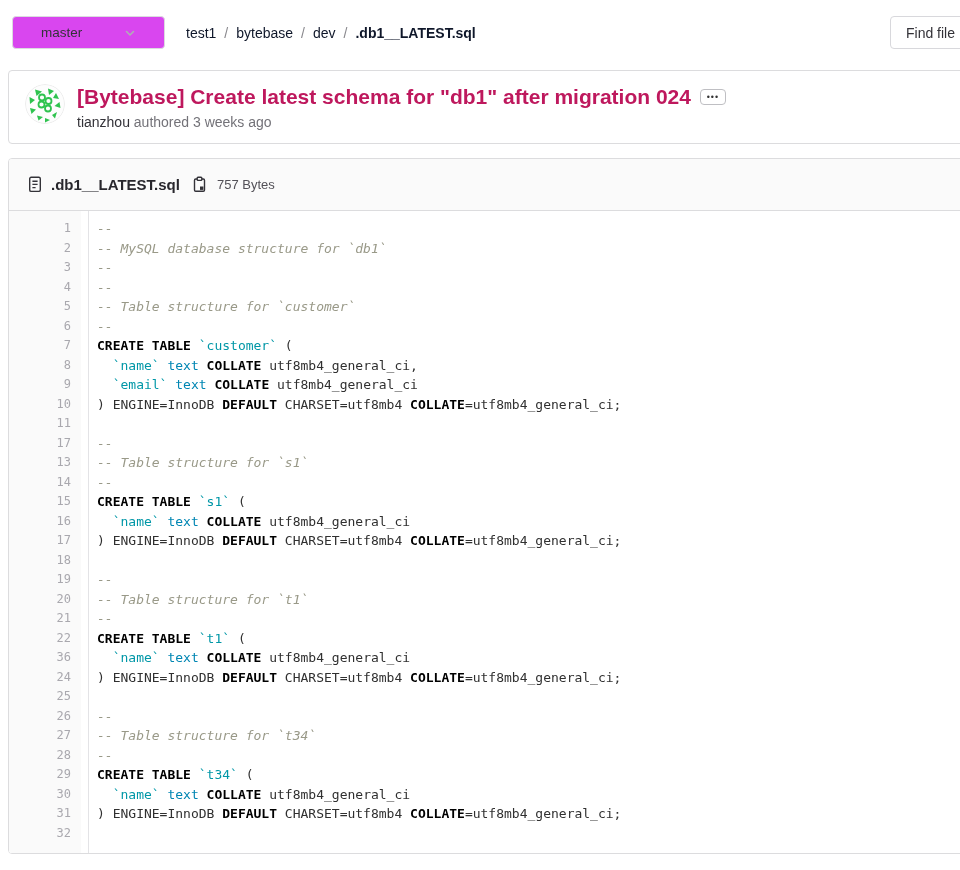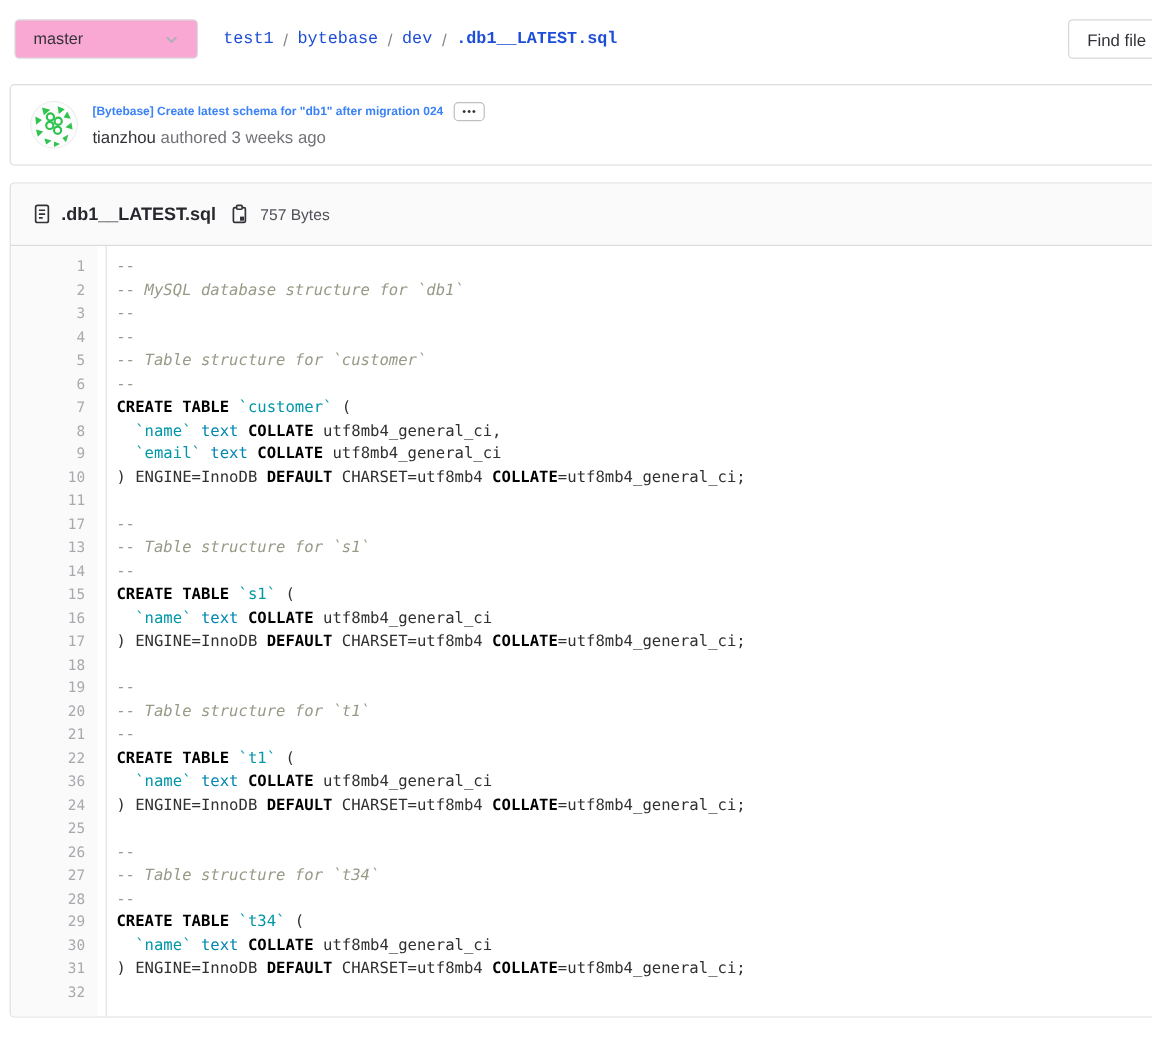--- a/index.html
+++ b/index.html
@@ -2,37 +2,37 @@
 <html><head>
 <meta charset="utf-8">
 <style>
   * { margin:0; padding:0; box-sizing:border-box; }
   html,body { width:960px; height:870px; background:#ffffff; overflow:hidden;
     font-family:"Liberation Sans", sans-serif; color:#333238; }
 
   
   .top-bar { position:relative; display:flex; align-items:center; padding:16px 0 0 12px; height:49px; }
   .branch-selector { width:153px; height:33px; border:1px solid #dbdbdf; border-radius:4px;
-    background:#f9a8d4; display:flex; align-items:center; justify-content:space-between;
-    padding:0 15px; font-size:13.5px; color:#333238; cursor:pointer; }
+    background:#d946ef; display:flex; align-items:center; justify-content:space-between;
+    padding:0 28px; font-size:13.5px; color:#333238; cursor:pointer; }
   .breadcrumb { margin-left:21px; font-size:14px; display:flex; align-items:center; }
-  .breadcrumb .bc-item { color:#1d4ed8;font-family:Liberation Mono, monospace; }
+  .breadcrumb .bc-item { color:#0f172a; }
   .breadcrumb .bc-sep { color:#89888d; margin:0 8px; }
   .breadcrumb .bc-last { font-weight:700; }
   .find-file-btn { position:absolute; left:890px; top:16px; width:104px; height:33px;
     border:1px solid #d8d8dc; border-radius:4px; background:#fff; font-size:14px; color:#333238;
     text-align:left; padding-left:15px; font-family:inherit; cursor:pointer; }
 
   
   .commit-box { margin:21px 0 0 8px; width:962px; border:1px solid #dcdcde; border-radius:4px;
     padding:13px 16px; display:flex; align-items:flex-start; }
   .avatar { width:40px; height:40px; border-radius:50%; flex:0 0 40px; }
   .commit-body { margin-left:12px; padding-top:1px; }
   .commit-title-row { display:flex; align-items:center; }
-  .commit-title { font-size:10px; font-weight:700; color:#3b82f6; }
+  .commit-title { font-size:21px; font-weight:700; color:#be185d; }
   .commit-expander { margin-left:9px; width:26px; height:16px; border:1px solid #bfbfc3;
     border-radius:4px; background:#fff; font-size:9px; letter-spacing:1px; line-height:13px;
     color:#333; cursor:pointer; font-family:inherit; }
   .commit-meta { margin-top:5px; font-size:14px; color:#737278; }
   .commit-author { color:#333238;text-align:center; }
 
   
   .file-box { margin:14px 0 0 8px; width:962px; border:1px solid #dcdcde; border-radius:4px;
     overflow:hidden; }
   .file-header { height:52px; background:#fafafa; border-bottom:1px solid #dcdcde;

